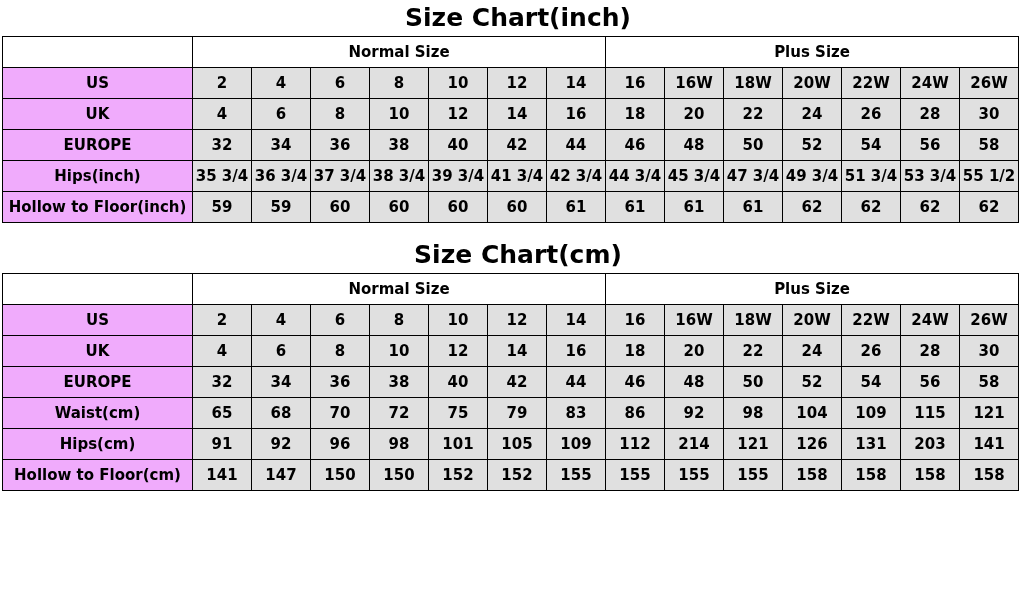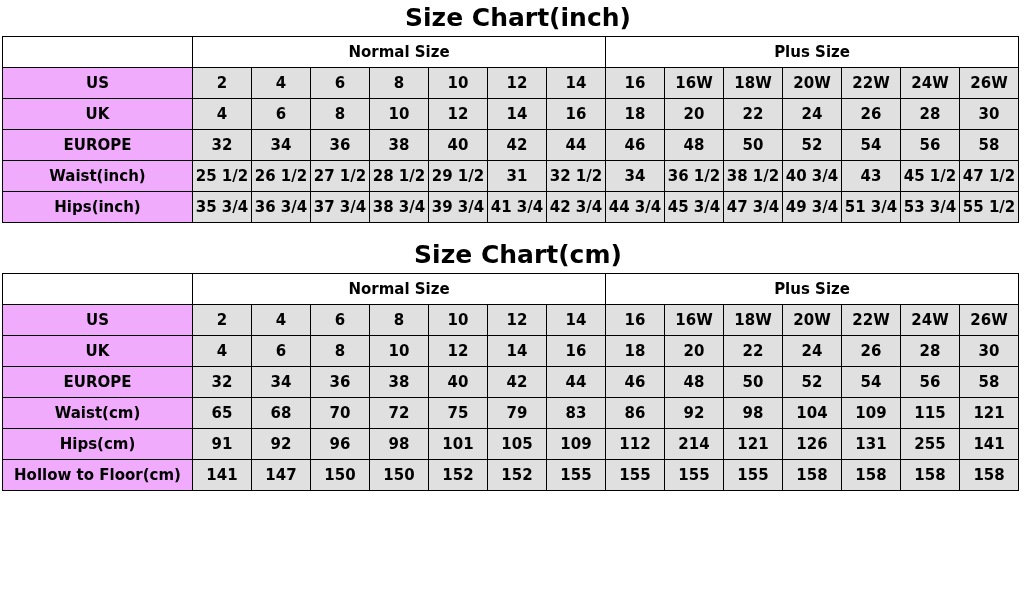--- a/index.html
+++ b/index.html
@@ -153,53 +153,53 @@
             <td class="cell-normal">44</td>
             <td class="cell-plus">46</td>
             <td class="cell-plus">48</td>
             <td class="cell-plus">50</td>
             <td class="cell-plus">52</td>
             <td class="cell-plus">54</td>
             <td class="cell-plus">56</td>
             <td class="cell-plus">58</td>
           </tr>
           <tr>
-            <td class="row-label">Waist(inch)</td>
-            <td class="cell-normal">25 1/2</td>
-            <td class="cell-normal">26 1/2</td>
-            <td class="cell-normal">27 1/2</td>
-            <td class="cell-normal">28 1/2</td>
-            <td class="cell-normal">29 1/2</td>
-            <td class="cell-normal">31</td>
-            <td class="cell-normal">32 1/2</td>
-            <td class="cell-plus">34</td>
-            <td class="cell-plus">36 1/2</td>
-            <td class="cell-plus">38 1/2</td>
-            <td class="cell-plus">40 3/4</td>
-            <td class="cell-plus">43</td>
-            <td class="cell-plus">45 1/2</td>
-            <td class="cell-plus">47 1/2</td>
-          </tr>
-          <tr>
             <td class="row-label">Hips(inch)</td>
             <td class="cell-normal">35 3/4</td>
             <td class="cell-normal">36 3/4</td>
             <td class="cell-normal">37 3/4</td>
             <td class="cell-normal">38 3/4</td>
             <td class="cell-normal">39 3/4</td>
             <td class="cell-normal">41 3/4</td>
             <td class="cell-normal">42 3/4</td>
             <td class="cell-plus">44 3/4</td>
             <td class="cell-plus">45 3/4</td>
             <td class="cell-plus">47 3/4</td>
             <td class="cell-plus">49 3/4</td>
             <td class="cell-plus">51 3/4</td>
             <td class="cell-plus">53 3/4</td>
             <td class="cell-plus">55 1/2</td>
           </tr>
+          <tr>
+            <td class="row-label">Hollow to Floor(inch)</td>
+            <td class="cell-normal">59</td>
+            <td class="cell-normal">59</td>
+            <td class="cell-normal">60</td>
+            <td class="cell-normal">60</td>
+            <td class="cell-normal">60</td>
+            <td class="cell-normal">60</td>
+            <td class="cell-normal">61</td>
+            <td class="cell-plus">61</td>
+            <td class="cell-plus">61</td>
+            <td class="cell-plus">61</td>
+            <td class="cell-plus">62</td>
+            <td class="cell-plus">62</td>
+            <td class="cell-plus">62</td>
+            <td class="cell-plus">62</td>
+          </tr>
         </tbody>
       </table>
     </div>
     <div class="spacer"></div>
     <div class="chart-block">
       <div class="chart-title">Size Chart(cm)</div>
       <table class="size-table">
         <colgroup>
           <col class="col-label">
           <col class="col-n">
@@ -300,21 +300,21 @@
             <td class="cell-normal">96</td>
             <td class="cell-normal">98</td>
             <td class="cell-normal">101</td>
             <td class="cell-normal">105</td>
             <td class="cell-normal">109</td>
             <td class="cell-plus">112</td>
             <td class="cell-plus">214</td>
             <td class="cell-plus">121</td>
             <td class="cell-plus">126</td>
             <td class="cell-plus">131</td>
-            <td class="cell-plus">255</td>
+            <td class="cell-plus">203</td>
             <td class="cell-plus">141</td>
           </tr>
           <tr>
             <td class="row-label">Hollow to Floor(cm)</td>
             <td class="cell-normal">141</td>
             <td class="cell-normal">147</td>
             <td class="cell-normal">150</td>
             <td class="cell-normal">150</td>
             <td class="cell-normal">152</td>
             <td class="cell-normal">152</td>

